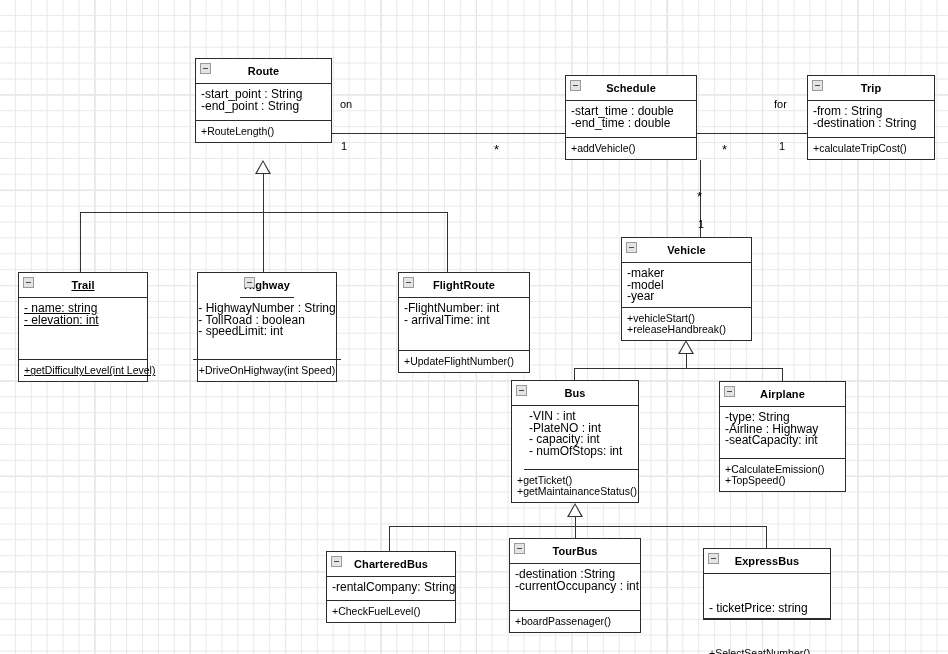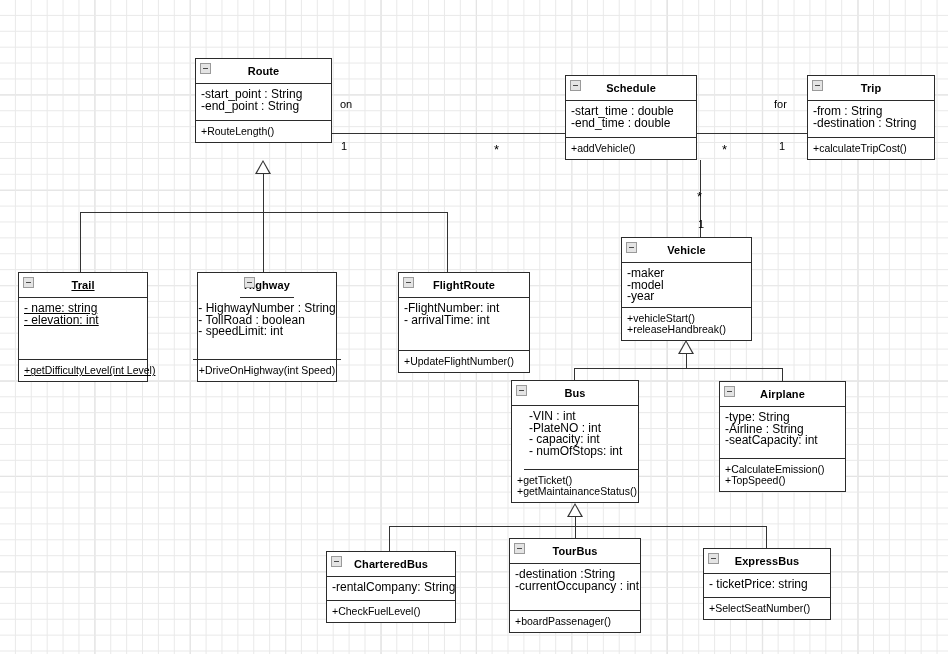--- a/index.html
+++ b/index.html
@@ -303,21 +303,21 @@
     </div>
   </div>
 
   <div class="uml-class" style="left:719px; top:381px; width:127px; height:111px;">
     <div class="uml-header">
       <span class="collapse-icon"></span>
       <span>Airplane</span>
     </div>
     <div class="uml-attrs" style="height:44px;">
       <div class="uml-line">-type: String</div>
-      <div class="uml-line">-Airline : String</div>
+      <div class="uml-line">-Airline : Highway</div>
       <div class="uml-line">-seatCapacity: int</div>
     </div>
     <div class="uml-ops">
       <div class="uml-line">+CalculateEmission()</div>
       <div class="uml-line">+TopSpeed()</div>
     </div>
   </div>
 
   <div class="uml-class" style="left:326px; top:551px; width:130px; height:72px;">
     <div class="uml-header">
@@ -339,21 +339,21 @@
     </div>
     <div class="uml-attrs" style="height:42px;">
       <div class="uml-line">-destination :String</div>
       <div class="uml-line">-currentOccupancy : int</div>
     </div>
     <div class="uml-ops">
       <div class="uml-line">+boardPassenager()</div>
     </div>
   </div>
 
-  <div class="uml-class" style="left:703px; top:548px; width:128px; height:72px;">
+  <div class="uml-class" style="left:703px; top:548px; width:128px; height:72px;gap:24px;">
     <div class="uml-header">
       <span class="collapse-icon"></span>
       <span>ExpressBus</span>
     </div>
     <div class="uml-attrs" style="height:22px;">
       <div class="uml-line">- ticketPrice: string</div>
     </div>
     <div class="uml-ops">
       <div class="uml-line">+SelectSeatNumber()</div>
     </div>

